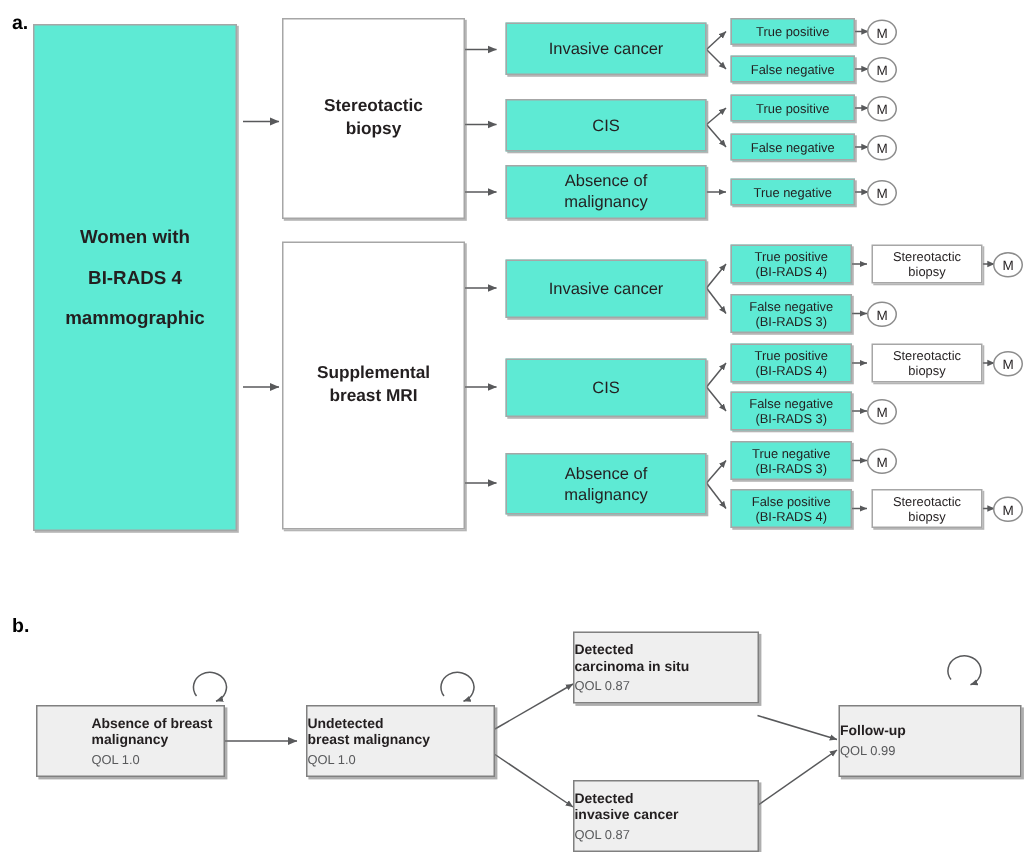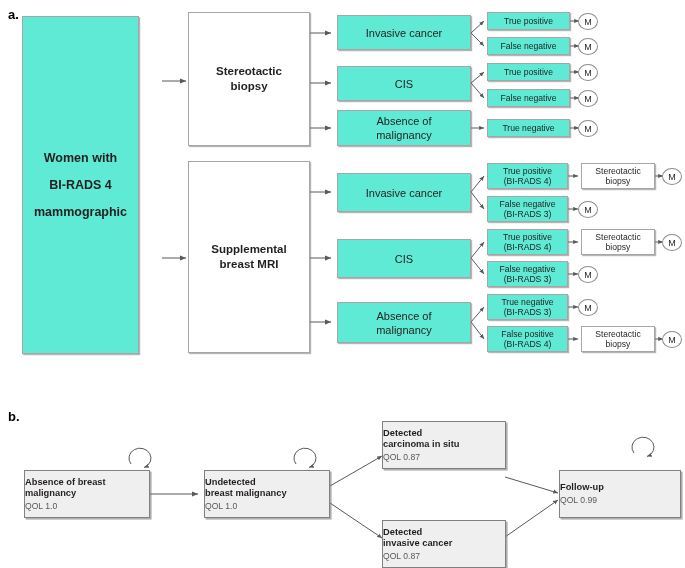--- a/index.html
+++ b/index.html
@@ -187,21 +187,21 @@
       <path d="M505,537 L558,500" marker-end="url(#ahs)"></path>
 
       <path d="M131,464 a11,10 0 1,1 13,3.5" marker-end="url(#ahs)"></path>
       <path d="M296,464 a11,10 0 1,1 13,3.5" marker-end="url(#ahs)"></path>
       <path d="M634,453 a11,10 0 1,1 13,3.5" marker-end="url(#ahs)"></path>
     </g>
   </svg>
 
   <div class="panel-label" style="left:8px; top:8px;">a.</div>
 
-  <div class="node root-node" style="left:22px; top:16px; width:117px; height:338px;">
+  <div class="node root-node" style="left:22px; top:16px; width:136px; height:338px;">
     <span class="ln">Women with</span>
     <span class="ln">BI-RADS 4</span>
     <span class="ln">mammographic</span>
   </div>
 
   <div class="node white strategy-node" style="left:188px; top:12px; width:122px; height:134px;">
     <span class="ln">Stereotactic</span>
     <span class="ln">biopsy</span>
   </div>
   <div class="node white strategy-node" style="left:188px; top:161px; width:122px; height:192px;">
@@ -315,21 +315,21 @@
   </div>
   <div class="mnode" style="left:578px; top:299px; width:20px; height:17px;">
     <span>M</span>
   </div>
   <div class="mnode" style="left:662px; top:331px; width:20px; height:17px;">
     <span>M</span>
   </div>
 
   <div class="panel-label" style="left:8px; top:410px;">b.</div>
 
-  <div class="state" style="left:24px; top:470px; width:126px; height:48px;">
+  <div class="state" style="left:24px; top:470px; width:126px; height:48px;padding-left:36px;">
     <span class="title">Absence of breast</span>
     <span class="title">malignancy</span>
     <span class="qol">QOL 1.0</span>
   </div>
 
   <div class="state" style="left:204px; top:470px; width:126px; height:48px;">
     <span class="title">Undetected</span>
     <span class="title">breast malignancy</span>
     <span class="qol">QOL 1.0</span>
   </div>

